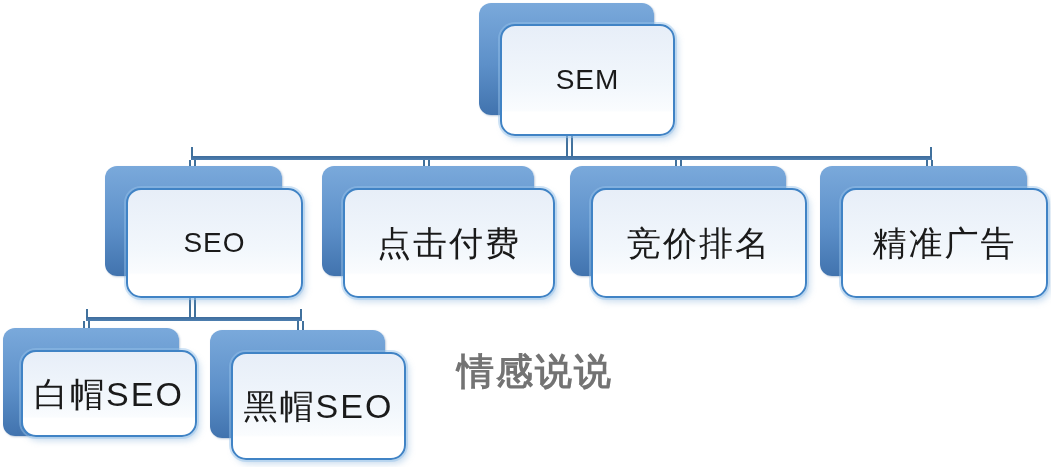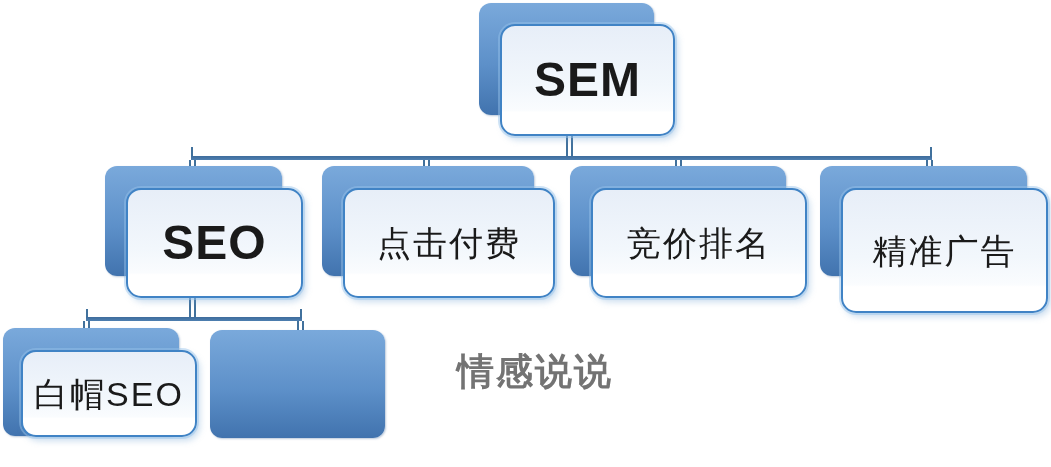--- a/index.html
+++ b/index.html
@@ -34,21 +34,21 @@
     display: flex;
     align-items: center;
     justify-content: center;
     box-sizing: border-box;
   }
   .node-label {
     color: #1A1A1A;
     white-space: nowrap;
     line-height: 1;
   }
-  .node-label.latin { font-size: 48px; letter-spacing: 1px; font-weight: bold; }
+  .node-label.latin { font-size: 28px; letter-spacing: 1px; }
   .node-label.cjk   { font-size: 34px; letter-spacing: 2px; }
   
   .hbar {
     position: absolute;
     background: linear-gradient(180deg, #3E6C9C 0%, #4E7FB0 100%);
   }
   .vline2 {
     position: absolute;
     width: 7px;
     border-left: 2px solid #41719C;
@@ -118,31 +118,34 @@
 
   <div class="node" style="left:570px; top:166px; width:237px; height:132px;">
     <div class="node-back" style="width:216px; height:110px;"></div>
     <div class="node-face" style="width:216px; height:110px;">
       <span class="node-label cjk">竞价排名</span>
     </div>
   </div>
 
   <div class="node" style="left:820px; top:166px; width:228px; height:132px;">
     <div class="node-back" style="width:207px; height:110px;"></div>
-    <div class="node-face" style="width:207px; height:125px;">
+    <div class="node-face" style="width:207px; height:110px;">
       <span class="node-label cjk">精准广告</span>
     </div>
   </div>
 
   <div class="node" style="left:3px; top:328px; width:197px; height:130px;">
     <div class="node-back" style="width:176px; height:108px;"></div>
     <div class="node-face" style="width:176px; height:87px; left:18px;">
       <span class="node-label cjk">白帽SEO</span>
     </div>
   </div>
 
   <div class="node" style="left:210px; top:330px; width:197px; height:130px;">
     <div class="node-back" style="width:175px; height:108px;"></div>
+    <div class="node-face" style="width:175px; height:108px;">
+      <span class="node-label cjk">黑帽SEO</span>
+    </div>
   </div>
 
   <div class="watermark">情感说说</div>
 
 </div>
 
 </body></html>

